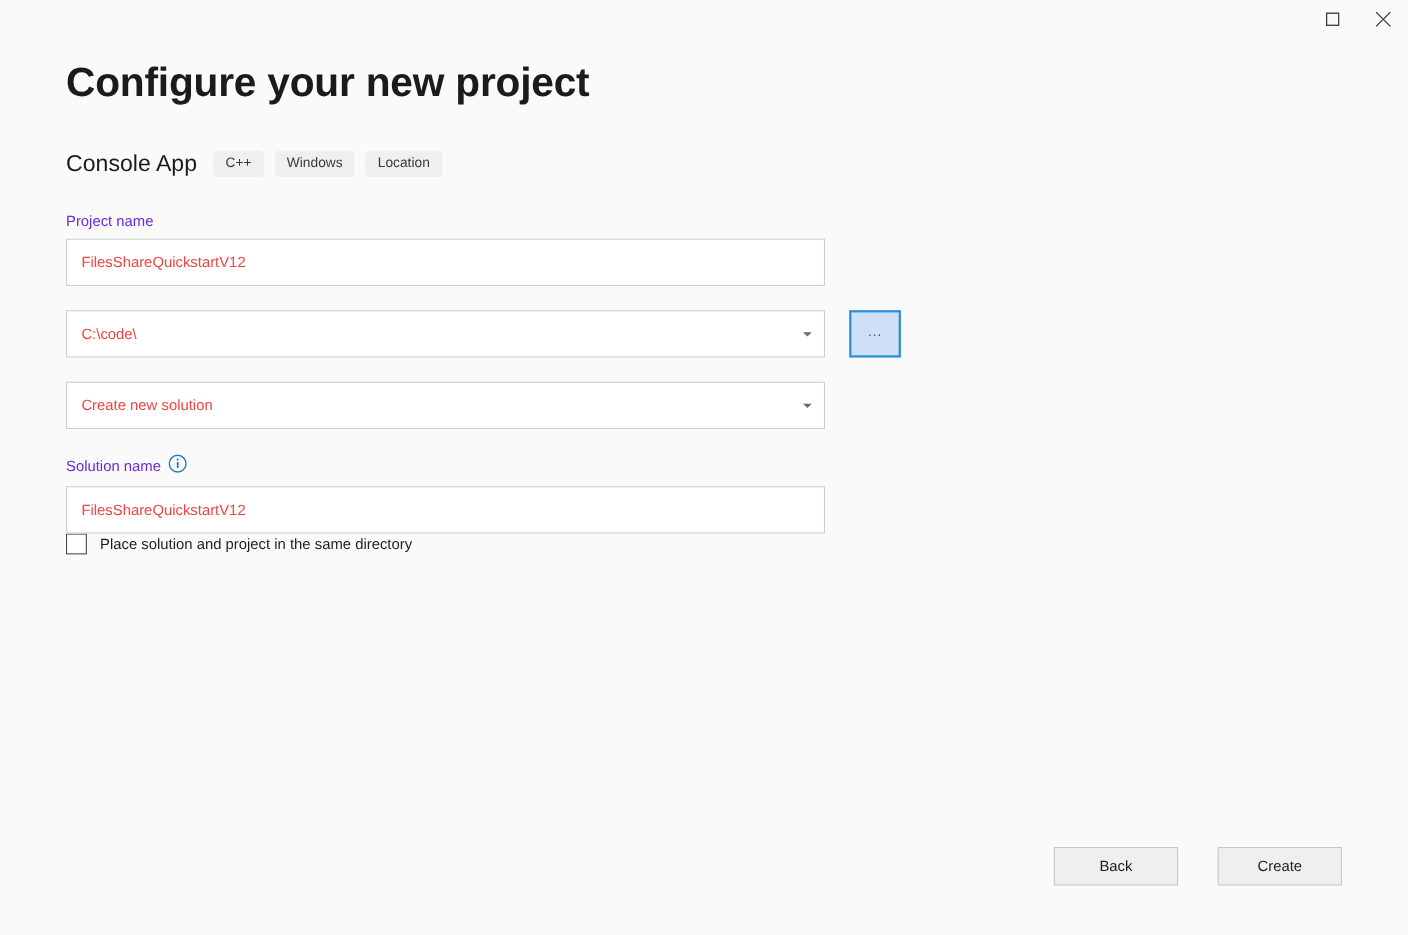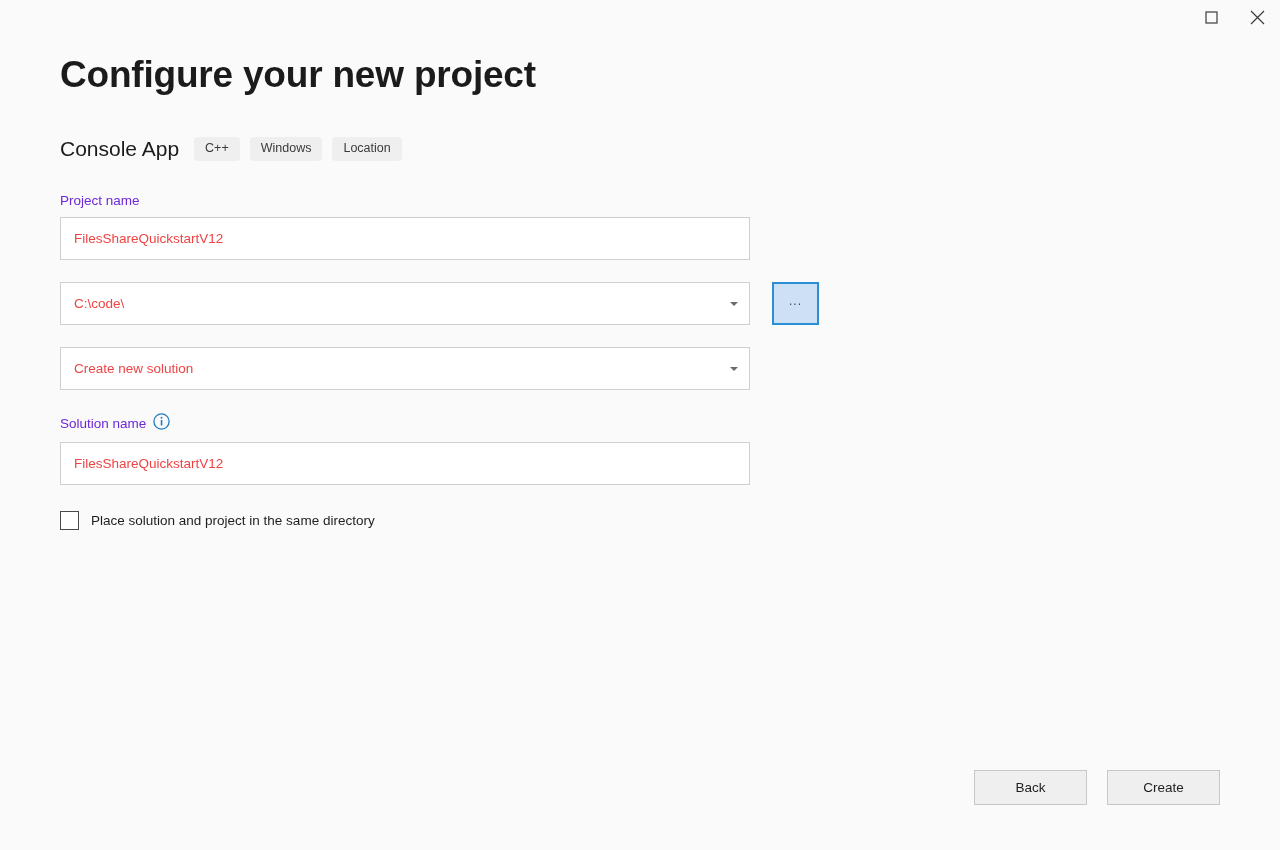--- a/index.html
+++ b/index.html
@@ -138,41 +138,40 @@
     padding-bottom: 4px;
   }
 
   .spacer-20 { height: 22px; }
   .spacer-22 { height: 23px; }
 
   .checkrow {
     display: flex;
     align-items: center;
     gap: 12px;
-    margin-top: 26px;
   }
   .checkbox {
     width: 19px;
     height: 19px;
     border: 1px solid #4a4a4a;
     background: #ffffff;
     flex: 0 0 auto;
   }
   .checklabel {
     font-size: 13.5px;
     color: #1e1e1e;
   }
 
   
   .footer {
     position: absolute;
     right: 60px;
     bottom: 45px;
     display: flex;
-    gap: 20px;
+    gap: 36px;
   }
   .btn {
     width: 113px;
     height: 35px;
     background: #efefef;
     border: 1px solid #c7c7c7;
     font-family: inherit;
     font-size: 13.5px;
     color: #1e1e1e;
     cursor: default;

